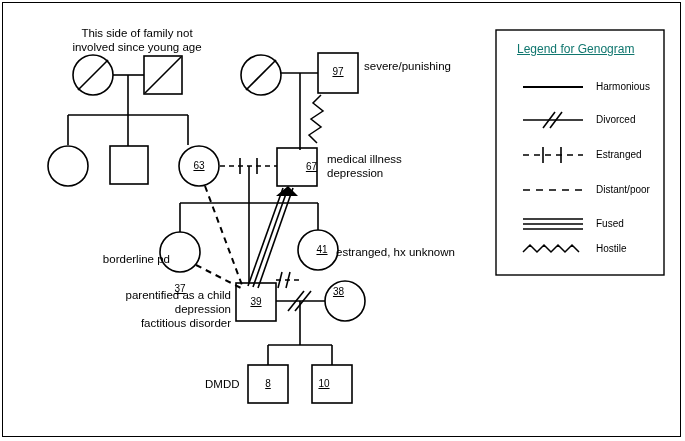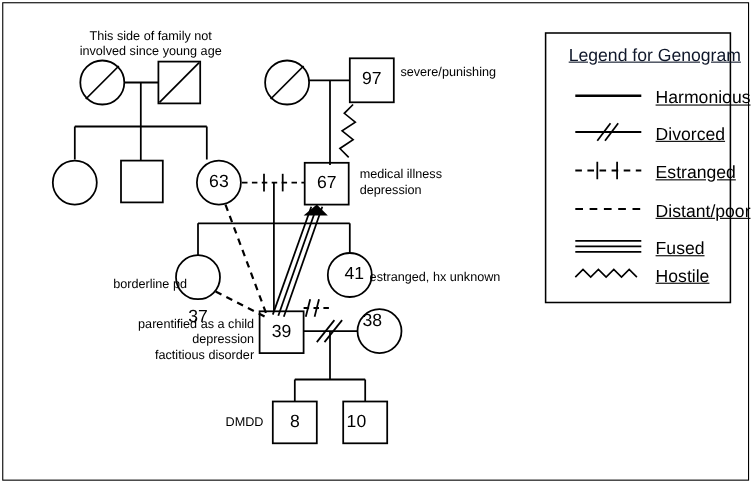--- a/index.html
+++ b/index.html
@@ -35,38 +35,38 @@
     position: absolute;
     font-size: 11.5px;
     color: #000000;
     line-height: 14px;
     white-space: pre;
   }
   .lbl.center { text-align: center; }
   .lbl.right  { text-align: right; }
   .age {
     position: absolute;
-    font-size: 16px;
+    font-size: 10px;
     color: #000000;
     text-align: center;
     line-height: 14px;
+    text-decoration: underline;
   }
   .legend-title {
     position: absolute;
-    font-size: 16px;
-    color: #0f172a;
+    font-size: 12px;
+    color: #0f766e;
     text-decoration: underline;
     white-space: pre;
   }
   .legend-item {
     position: absolute;
-    font-size: 16px;
+    font-size: 10px;
     color: #000;
     white-space: pre;
-    text-decoration: underline;
   }
 </style>
 </head>
 <body>
 
 <div id="root">
 
   <div class="frame"></div>
 
   <svg class="canvas" viewBox="0 0 685 441">
@@ -171,21 +171,21 @@
 
   <div class="lbl right" style="left:78px; top:252px; width:92px;">borderline pd</div>
 
   <div class="lbl right" style="left:106px; top:288px; width:125px;">parentified as a child
 depression
 factitious disorder</div>
 
   <div class="lbl" style="left:205px; top:377px;">DMDD</div>
 
   <div class="age" style="left:179px; top:159px; width:40px;">63</div>
-  <div class="age" style="left:277px; top:160px; width:40px;">67</div>
+  <div class="age" style="left:277px; top:160px; width:40px;text-align:right;">67</div>
   <div class="age" style="left:318px; top:65px; width:40px;">97</div>
   <div class="age" style="left:160px; top:238px; width:40px;margin-top:44px;">37</div>
   <div class="age" style="left:298px; top:243px; width:48px;">41</div>
   <div class="age" style="left:236px; top:295px; width:40px;">39</div>
   <div class="age" style="left:325px; top:285px; width:27px;">38</div>
   <div class="age" style="left:248px; top:377px; width:40px;">8</div>
   <div class="age" style="left:312px; top:377px; width:24px;">10</div>
 
   <div class="legend-title" style="left:517px; top:42px;">Legend for Genogram</div>
 

